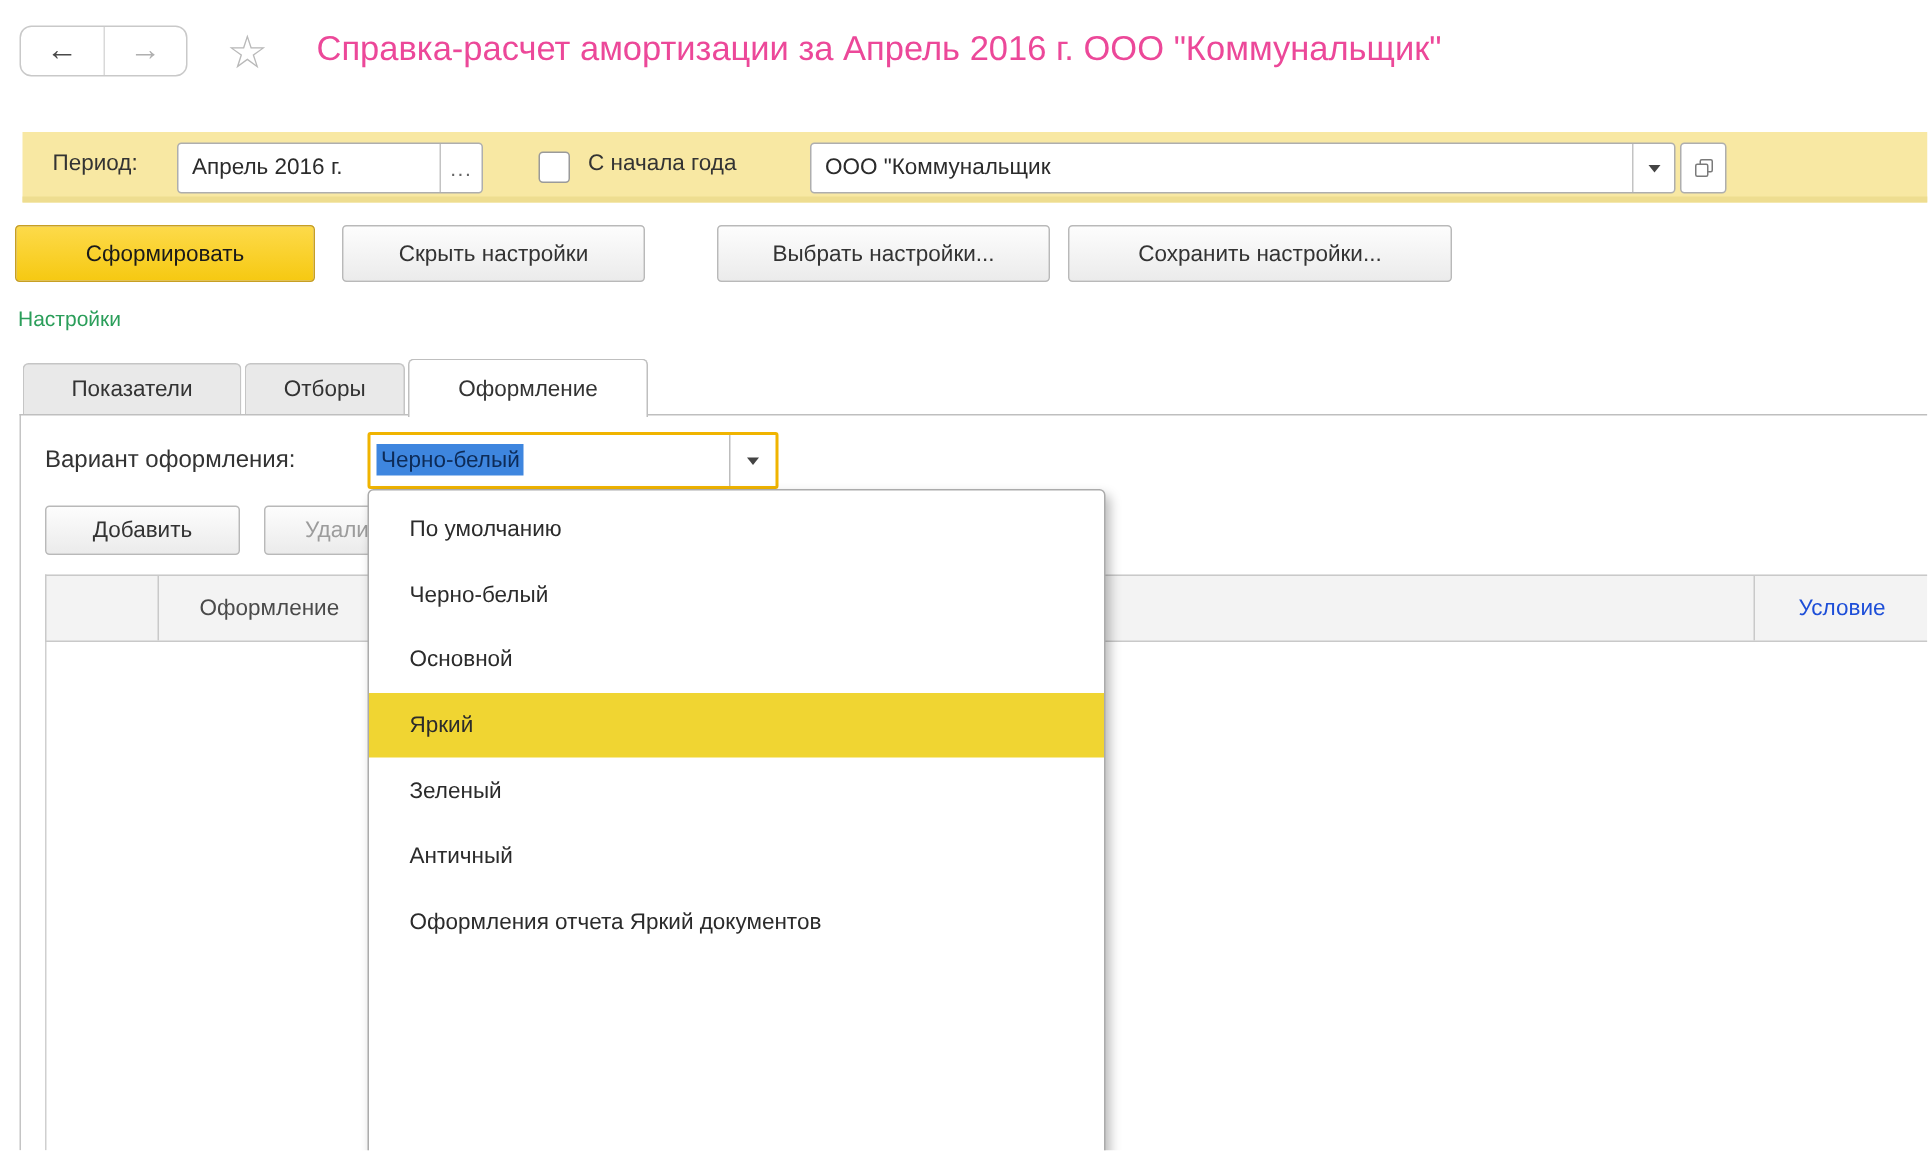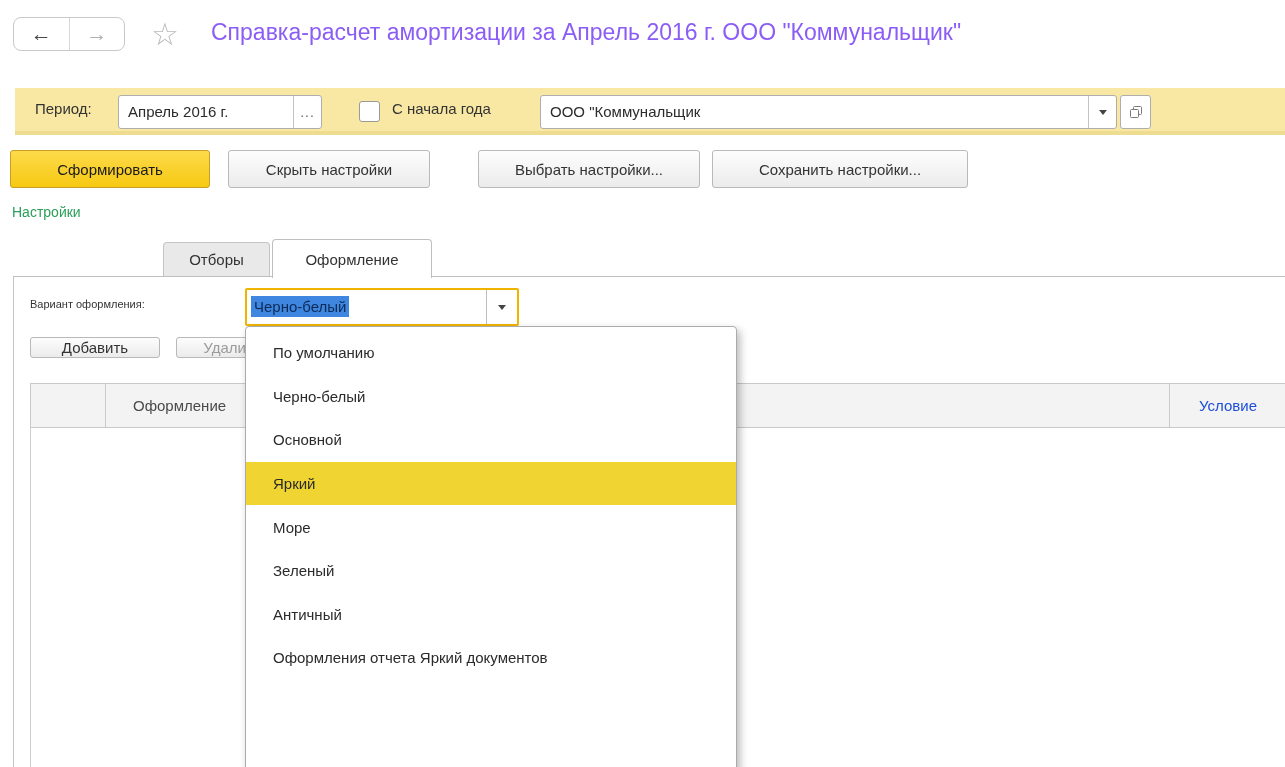--- a/index.html
+++ b/index.html
@@ -8,21 +8,21 @@
   #screen { position:relative; width:1285px; height:767px; background:#fff; overflow:hidden; }
 
   
   .navgroup { position:absolute; left:13px; top:17px; width:112px; height:34px;
     background:#fff; border:1px solid #c9c9c9; border-radius:8px; display:flex; }
   .navbtn { flex:1; display:flex; align-items:center; justify-content:center;
     font-size:21px; font-weight:bold; cursor:pointer; }
   .navbtn.back { color:#4a4a4a; border-right:1px solid #d9d9d9; }
   .navbtn.fwd  { color:#b0b0b0; }
   .star { position:absolute; left:151px; top:18px; font-size:31px; color:#b9b9b9; line-height:34px; }
-  .title { position:absolute; left:211px; top:19px; font-size:23px; color:#8b5cf6; white-space:nowrap; }
+  .title { position:absolute; left:211px; top:19px; font-size:23px; color:#ec4899; white-space:nowrap; }
 
   
   .period-bar { position:absolute; left:0; top:88px; width:1285px; height:47px;
     background:#f8e8a3; border-bottom:4px solid #eedd90;margin-left:15px; }
   .pb-label { position:absolute; left:20px; top:12px; font-size:15px; color:#333; }
   .pb-input { position:absolute; left:103px; top:7px; width:204px; height:34px;
     background:#fff; border:1px solid #aeaeae; border-radius:3px; display:flex; }
   .pb-input .val { flex:1; font-size:15px; padding:7px 0 0 9px; white-space:nowrap; overflow:hidden; }
   .pb-input .dots { width:28px; border-left:1px solid #c3c3c3; display:flex; align-items:center;
     justify-content:center; color:#666; font-size:14px; letter-spacing:1px; cursor:pointer; }
@@ -57,30 +57,30 @@
   .tab.inactive { top:242px; height:34px; background:#e9e9e9; border:1px solid #c5c5c5;
     border-bottom:none; border-radius:4px 4px 0 0; z-index:1; }
   .tab.t0 { left:15px; width:146px; }
   .tab.t1 { left:163px; width:107px; }
   .tab.active { left:272px; top:239px; width:160px; height:39px; background:#fff;
     border:1px solid #bfbfbf; border-bottom:none; border-radius:4px 4px 0 0; z-index:3; }
   .tabline { position:absolute; left:13px; top:276px; width:1272px; height:1px; background:#bfbfbf; z-index:2; }
   .panel-left-border { position:absolute; left:13px; top:276px; width:1px; height:491px; background:#c4c4c4; }
 
   
-  .variant-label { position:absolute; left:30px; top:298px; font-size:11px; color:#333; }
+  .variant-label { position:absolute; left:30px; top:298px; font-size:16px; color:#333; }
   .combo { position:absolute; left:245px; top:288px; width:274px; height:38px; background:#fff;
     border:2px solid #f0b400; border-radius:2px; display:flex; z-index:5; }
   .combo .sel-wrap { flex:1; padding:6px 0 0 4px; }
   .combo .sel { display:inline-block; background:#3e86df; color:#0d2b57; font-size:15px; padding:2px 3px; }
   .combo .arrow { width:31px; border-left:1px solid #bdbdbd; display:flex; align-items:center;
     justify-content:center; cursor:pointer; }
 
   
-  .btn2 { position:absolute; top:337px; height:21px; border-radius:3px; font-size:15px;
+  .btn2 { position:absolute; top:337px; height:33px; border-radius:3px; font-size:15px;
     display:flex; align-items:center; justify-content:center; background:linear-gradient(#fdfdfd,#ebebeb);
     border:1px solid #b9b9b9; cursor:pointer; }
   .btn2.add { left:30px; width:130px; color:#333; }
   .btn2.del { left:176px; width:112px; color:#9c9c9c; cursor:default; }
 
   .thead { position:absolute; left:30px; top:383px; width:1255px; height:45px; background:#f3f3f3;
     border-top:1px solid #c9c9c9; border-bottom:1px solid #c9c9c9; border-left:1px solid #c9c9c9; }
   .thead .div1 { position:absolute; left:74px; top:0; width:1px; height:100%; background:#c9c9c9; }
   .thead .div2 { position:absolute; left:1138px; top:0; width:1px; height:100%; background:#c9c9c9; }
   .thead .c-format { position:absolute; left:102px; top:13px; font-size:15px; color:#4a4a4a; }
@@ -132,20 +132,21 @@
     </div>
   </div>
 
   <div class="btn grey hide-settings">Скрыть настройки</div>
   <div class="btn yellow">Сформировать</div>
   <div class="btn grey choose-settings">Выбрать настройки...</div>
   <div class="btn grey save-settings">Сохранить настройки...</div>
 
   <div class="settings-heading">Настройки</div>
 
+  <div class="tab inactive t0">Показатели</div>
   <div class="tab inactive t1">Отборы</div>
   <div class="tab active">Оформление</div>
   <div class="tabline"></div>
   <div class="panel-left-border"></div>
 
   <div class="variant-label">Вариант оформления:</div>
   <div class="combo">
     <div class="sel-wrap">
       <span class="sel">Черно-белый</span>
     </div>
@@ -163,19 +164,18 @@
     <div class="c-format">Оформление</div>
     <div class="c-cond">Условие</div>
   </div>
   <div class="tbody-left-border"></div>
 
   <div class="dropdown">
     <div class="dd-item">По умолчанию</div>
     <div class="dd-item">Черно-белый</div>
     <div class="dd-item">Основной</div>
     <div class="dd-item hl">Яркий</div>
-    <div class="dd-item">Море</div>
     <div class="dd-item">Зеленый</div>
     <div class="dd-item">Античный</div>
     <div class="dd-item">Оформления отчета Яркий документов</div>
   </div>
 
 </div>
 
 </body></html>

